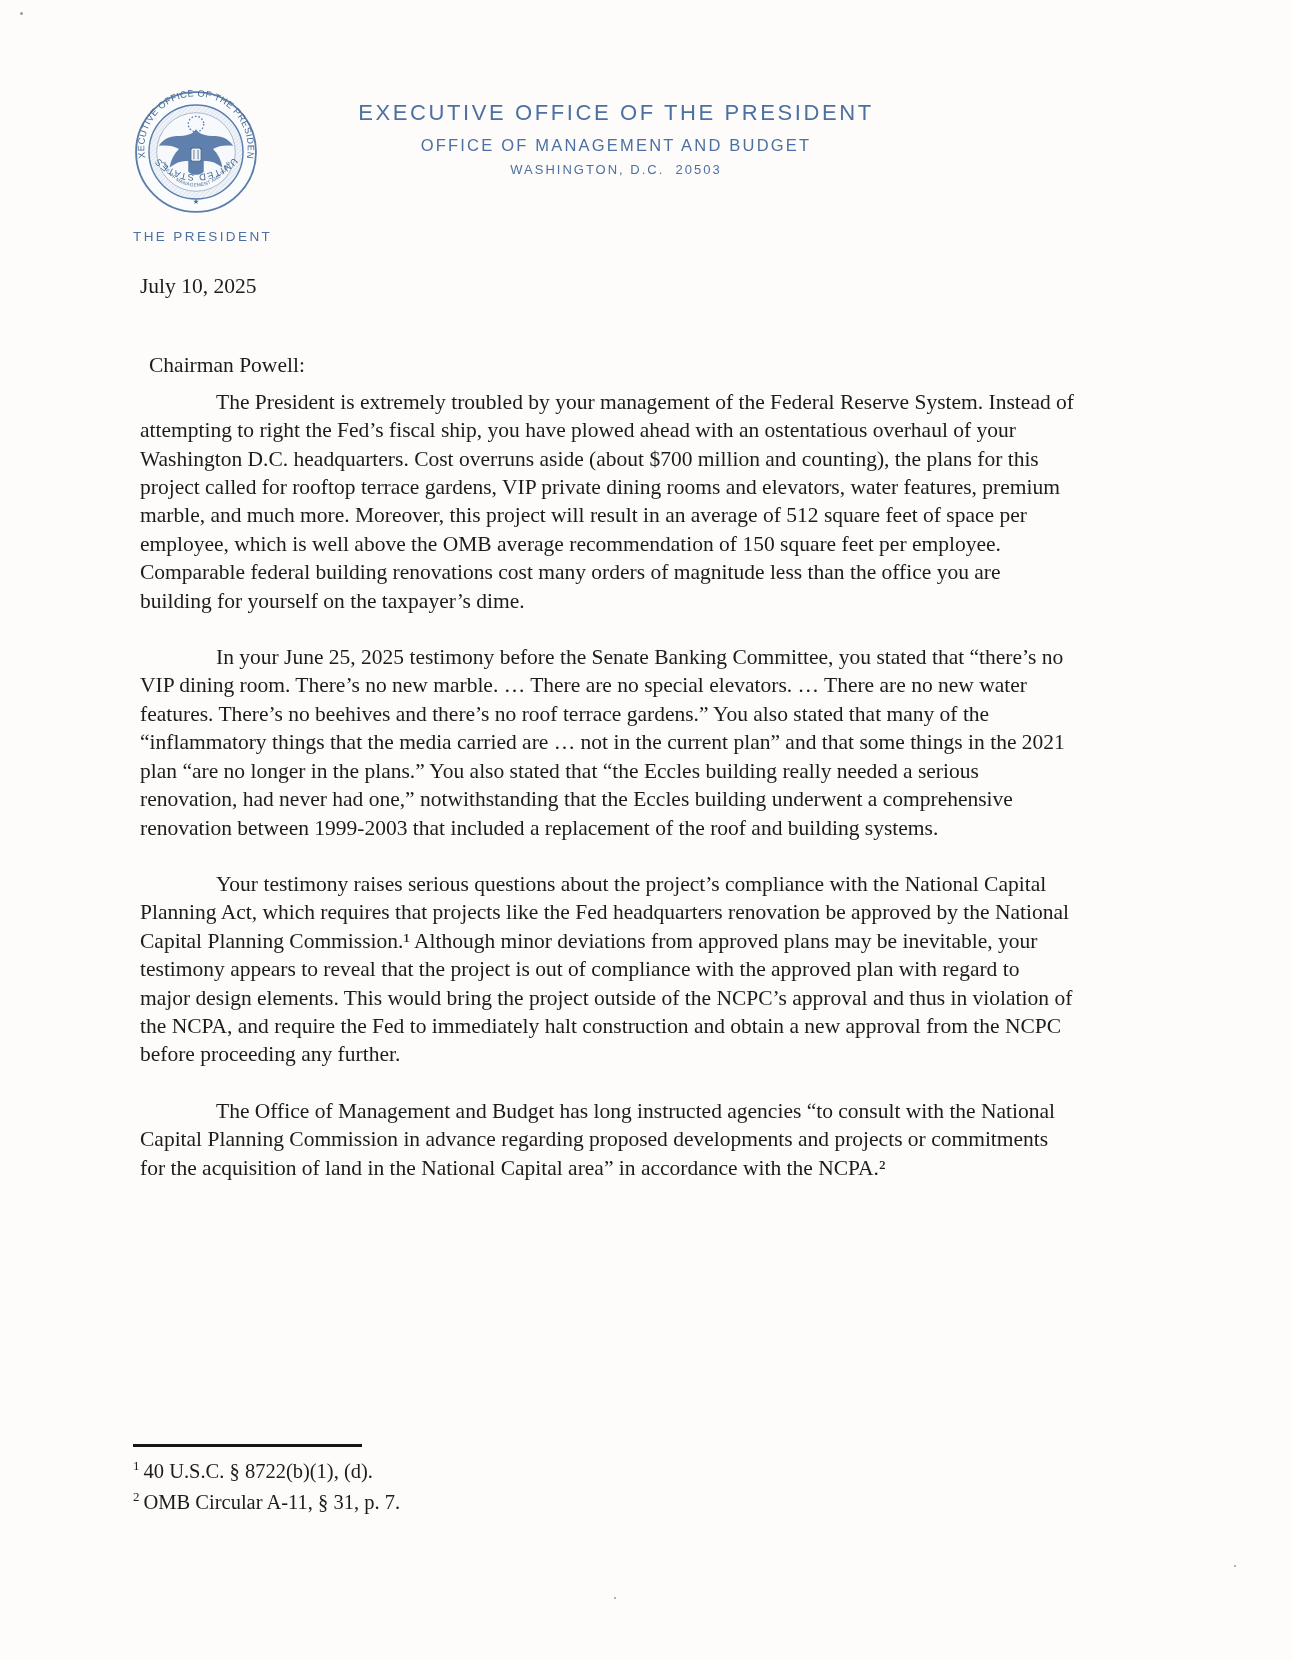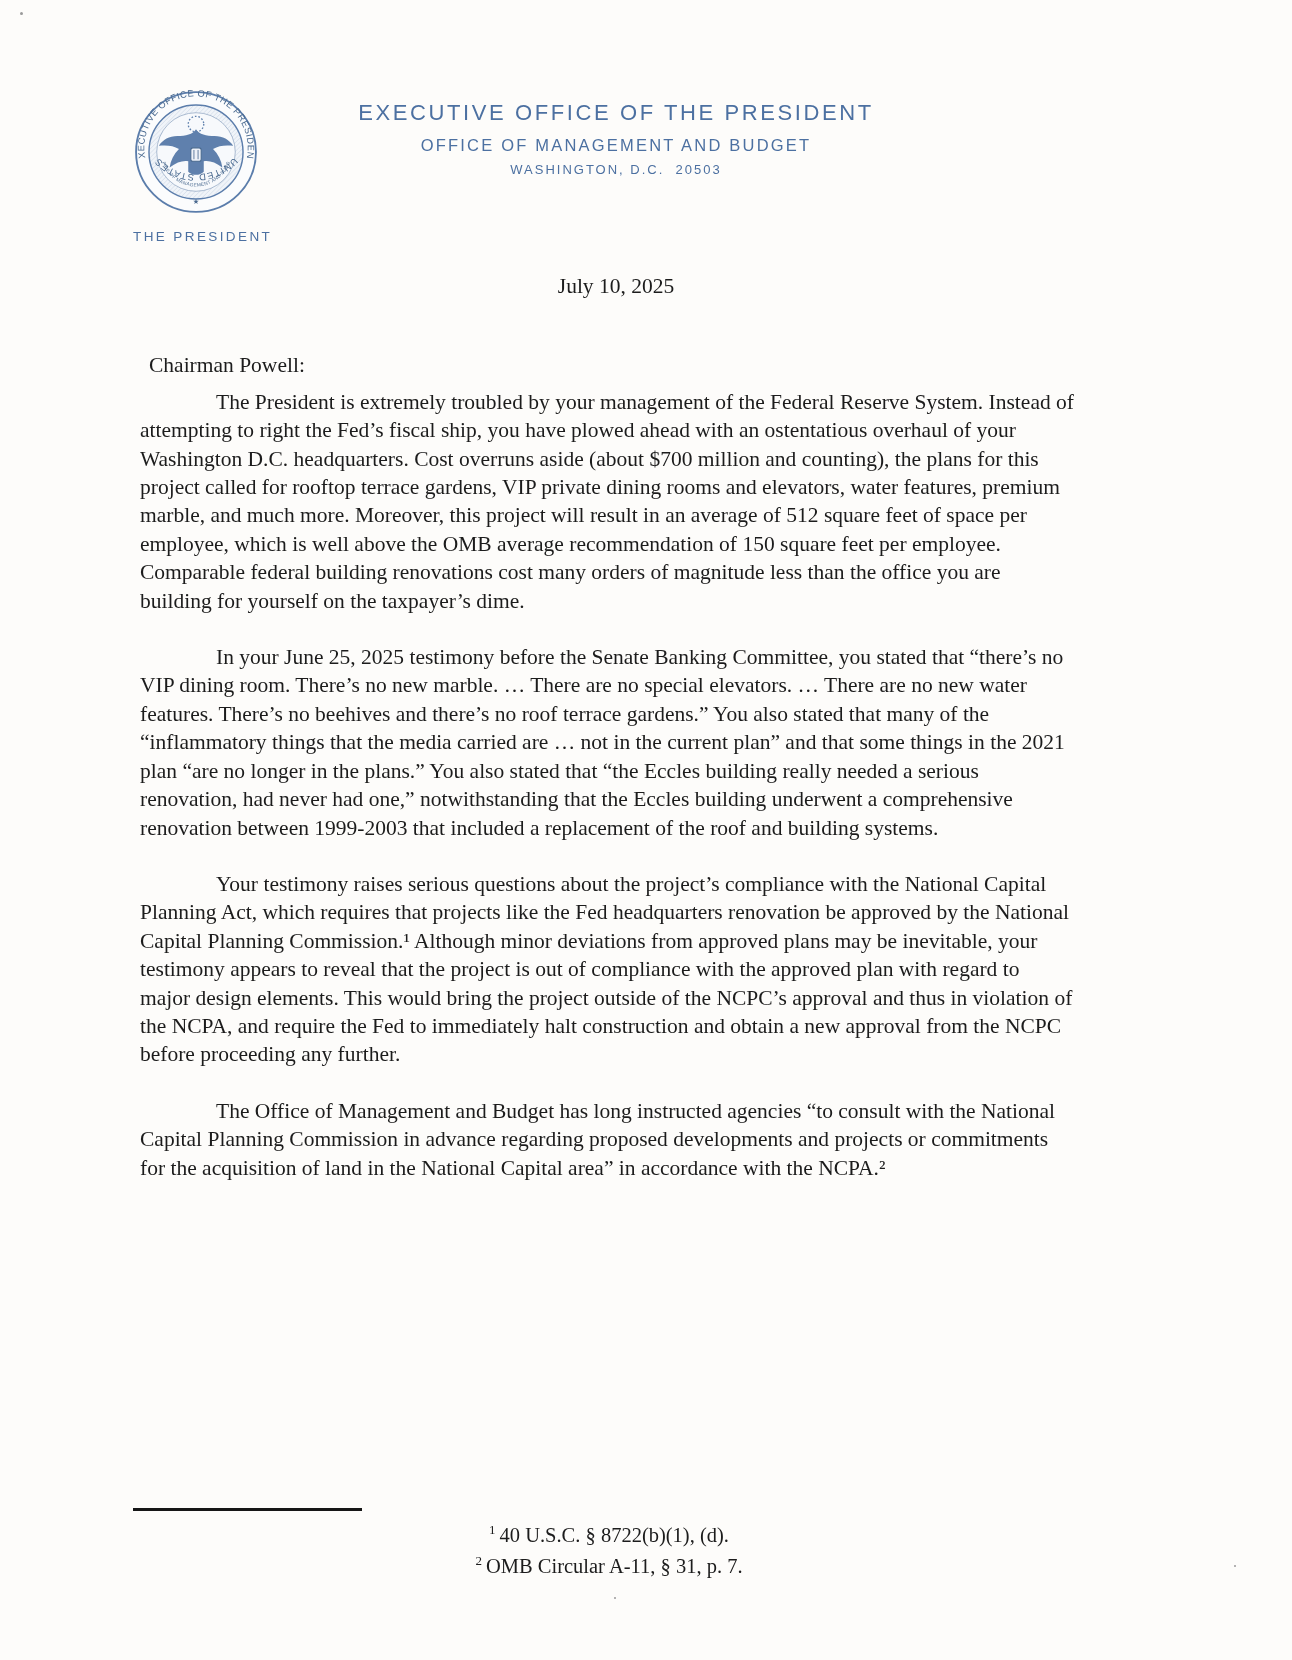--- a/index.html
+++ b/index.html
@@ -31,28 +31,28 @@
   .director{
     position:absolute;left:133px;top:229px;
     font-family:"Liberation Sans", sans-serif;
     font-size:13.5px;letter-spacing:2.4px;color:#4c70a1;
   }
   
   .body-col{
     position:absolute;left:140px;top:272px;width:952px;
     font-size:21.5px;line-height:28.4px;
   }
-  .date-line{text-align:center;margin:0 0 51px 0;}
+  .date-line{margin:0 0 51px 0;}
   .salutation{margin:0 0 8px 0;padding-left:9px;}
   .para{margin:28px 18px 0 0;text-indent:76px;font-family:Liberation Serif, serif;}
   .para:first-of-type{margin-top:0;}
   
   .footnotes{
-    position:absolute;left:133px;top:1508px;width:952px;
-    font-size:20.5px;line-height:31px;text-align:center;
+    position:absolute;left:133px;top:1444px;width:952px;
+    font-size:20.5px;line-height:31px;
   }
   .fn-rule{width:229px;height:2.5px;background:#161616;margin-bottom:9px;}
   .fn sup{font-size:13px;line-height:0;margin-right:4px;}
   
   .speck{position:absolute;background:#9a9a9a;border-radius:50%;}
 </style>
 </head>
 <body>
 
 <div class="page">

